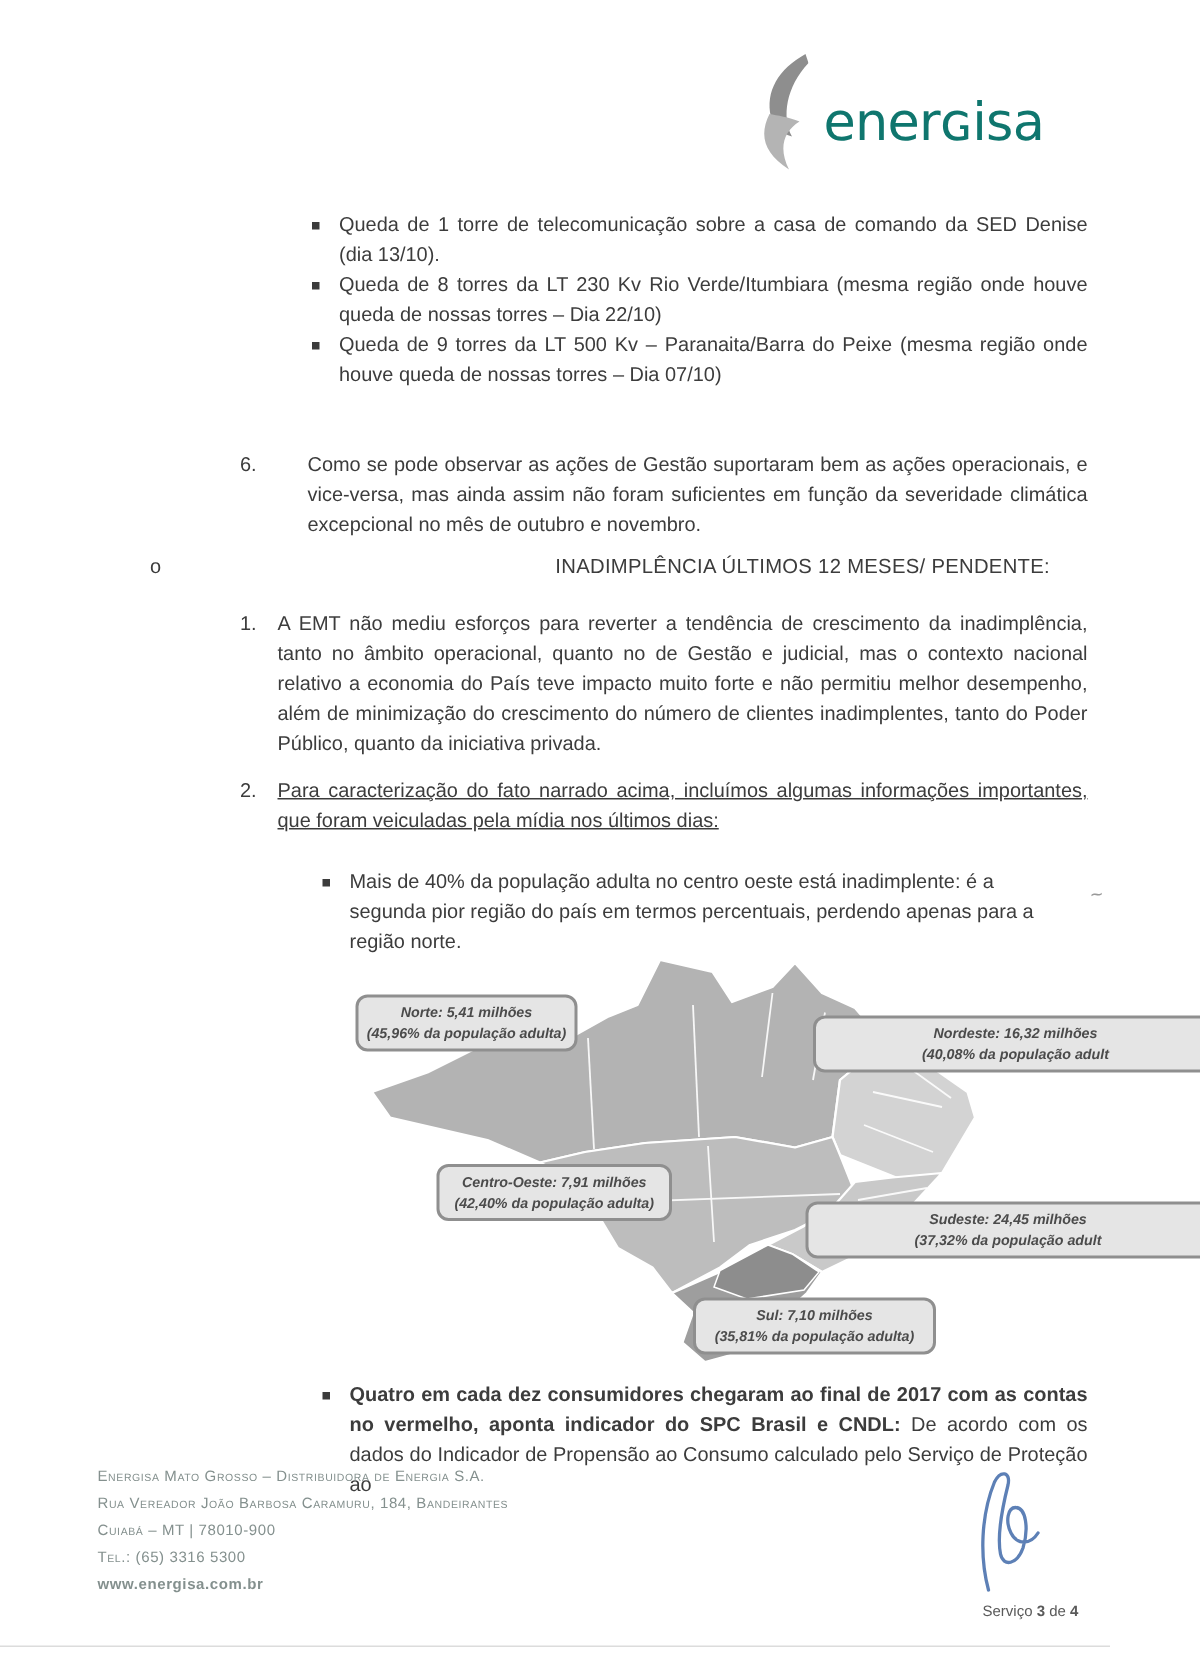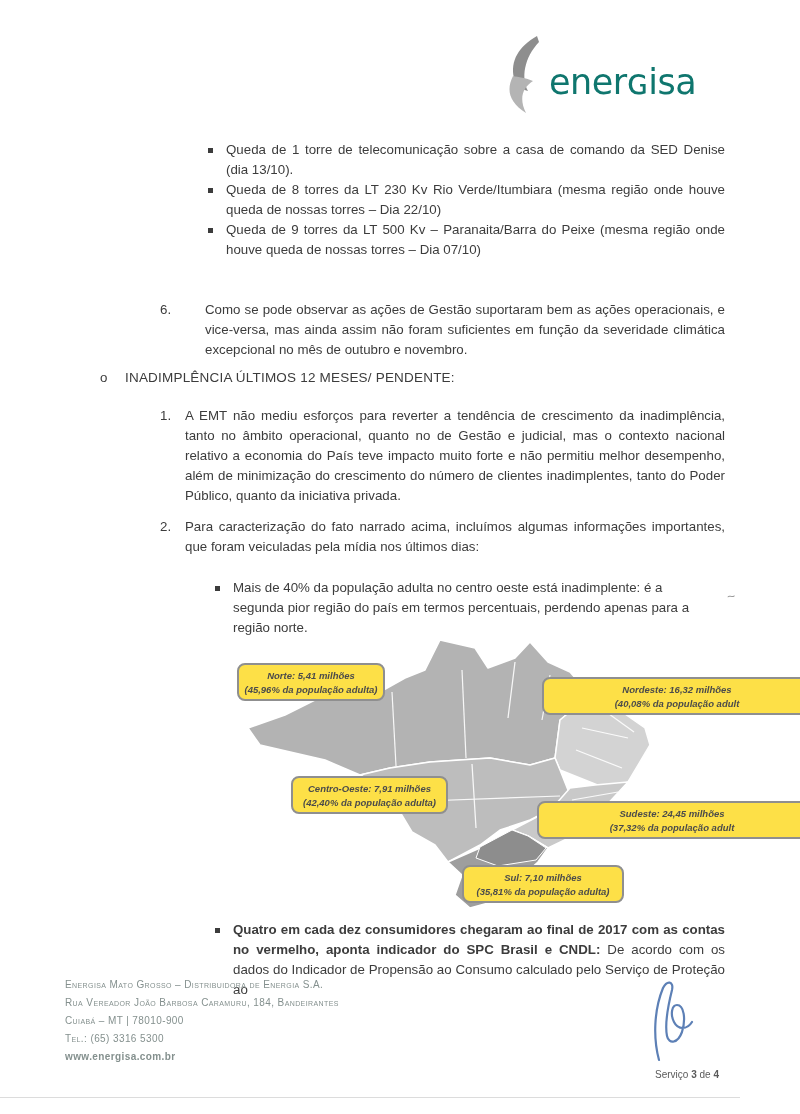--- a/index.html
+++ b/index.html
@@ -8,28 +8,28 @@
     overflow:hidden;font-family:"Liberation Sans",sans-serif;color:#3c3c3c;
   }
   .abs{position:absolute;}
   
   .logo-wrap{left:497px;top:36px;width:230px;height:78px;display:flex;align-items:center;}
   .logo-text{font-family:"DejaVu Sans",sans-serif;font-size:35px;color:#0f766e;
     letter-spacing:-0.5px;margin-left:10px;margin-top:14px;}
   
   .body-text{font-size:13.3px;line-height:20px;color:#3c3c3c;}
   .just{text-align:justify;}
-  .bullet-row{display:flex;}
+  .bullet-row{display:flex;justify-content:space-between;}
   .sq{width:5px;height:5px;background:#3c3c3c;margin:8px 13px 0 0;flex:0 0 5px;}
   .num{flex:0 0 25px;}
   .sec-title{font-size:13.5px;letter-spacing:0.2px;}
   .bold{font-weight:bold;}
   
   .callout{
-    position:absolute;background:#fde047;border:2px solid #8f8f8f;border-radius:8px;
+    position:absolute;background:#e5e5e5;border:2px solid #8f8f8f;border-radius:8px;
     text-align:center;font-size:9.5px;font-weight:bold;font-style:italic;
     color:#4b4b4b;line-height:14px;padding:4px 2px 2px 2px;white-space:nowrap;
     box-sizing:border-box;z-index:3;
   }
   
   .footer-line{font-size:10px;line-height:18px;color:#84908e;
     font-variant:small-caps;letter-spacing:0.4px;}
   .footer-site{font-weight:bold;font-variant:normal;}
   .pagenum{font-size:10px;color:#5a5a5a;}
   .scanline{height:1px;background:#dcdcdc;}
@@ -72,21 +72,21 @@
     <span style="flex:0 0 25px;">o</span>
     <span class="sec-title">INADIMPLÊNCIA ÚLTIMOS 12 MESES/ PENDENTE:</span>
   </div>
 
   <div class="abs body-text bullet-row" style="left:160px;top:406px;width:565px;">
     <span class="num">1.</span>
     <span class="just" style="flex:1;">A EMT não mediu esforços para reverter a tendência de crescimento da inadimplência, tanto no âmbito operacional, quanto no de Gestão e judicial, mas o contexto nacional relativo a economia do País teve impacto muito forte e não permitiu melhor desempenho, além de minimização do crescimento do número de clientes inadimplentes, tanto do Poder Público, quanto da iniciativa privada.</span>
   </div>
   <div class="abs body-text bullet-row" style="left:160px;top:517px;width:565px;">
     <span class="num">2.</span>
-    <span class="just" style="flex:1;">Para caracterização do fato narrado acima, incluímos algumas informações importantes, que foram veiculadas pela mídia nos últimos dias:</span>
+    <span class="just" style="flex:1;text-decoration:underline;">Para caracterização do fato narrado acima, incluímos algumas informações importantes, que foram veiculadas pela mídia nos últimos dias:</span>
   </div>
 
   <div class="abs body-text bullet-row" style="left:215px;top:578px;width:480px;">
     <span class="sq"></span>
     <span style="flex:1;">Mais de 40% da população adulta no centro oeste está inadimplente: é a segunda pior região do país em termos percentuais, perdendo apenas para a região norte.</span>
   </div>
 
   <div class="abs tilde" style="left:727px;top:588px;transform:rotate(-8deg);">~</div>
 
   <svg class="abs" style="left:230px;top:640px;" width="440" height="275" viewBox="0 0 440 275">

